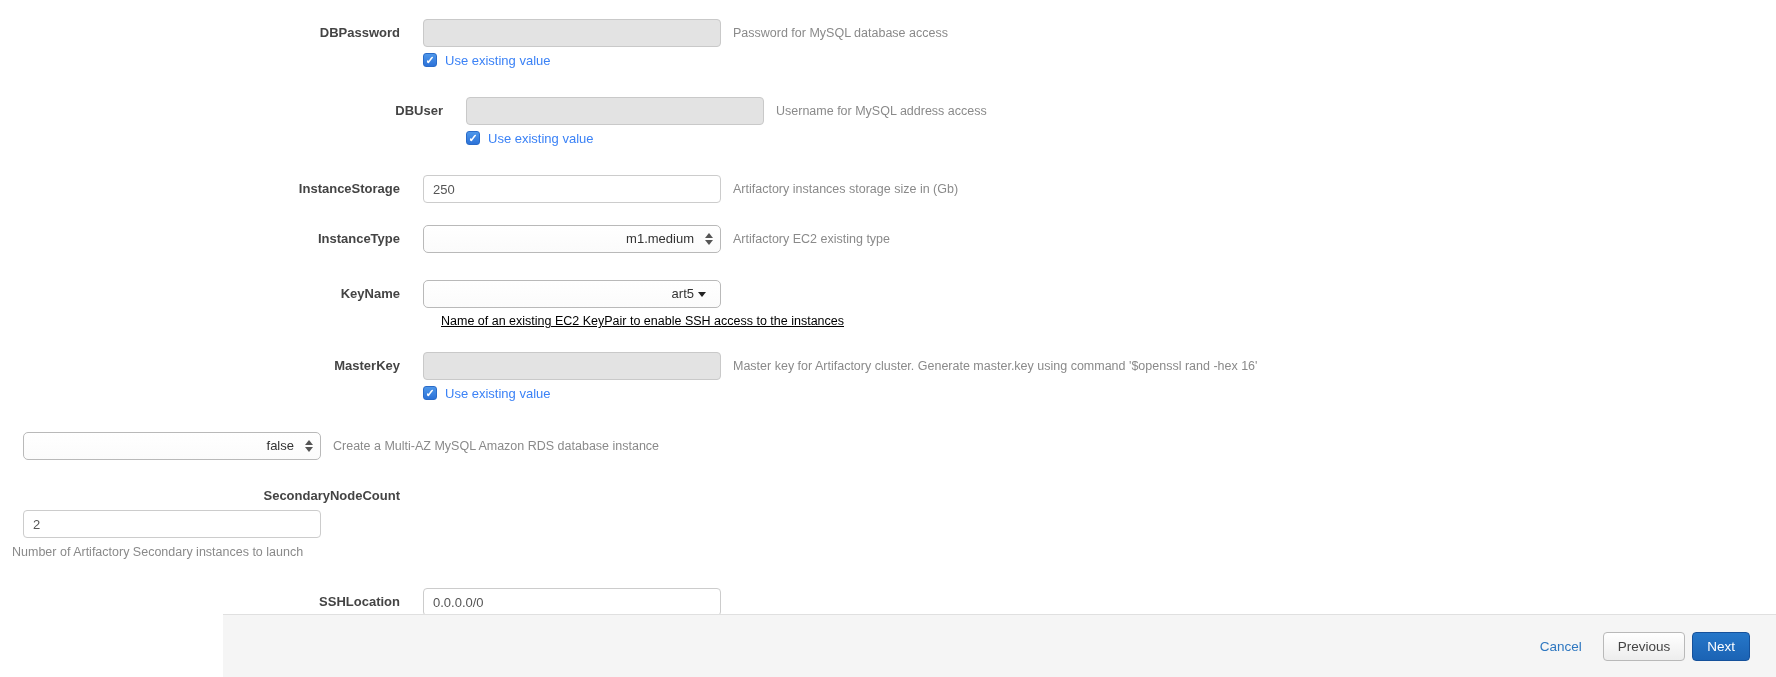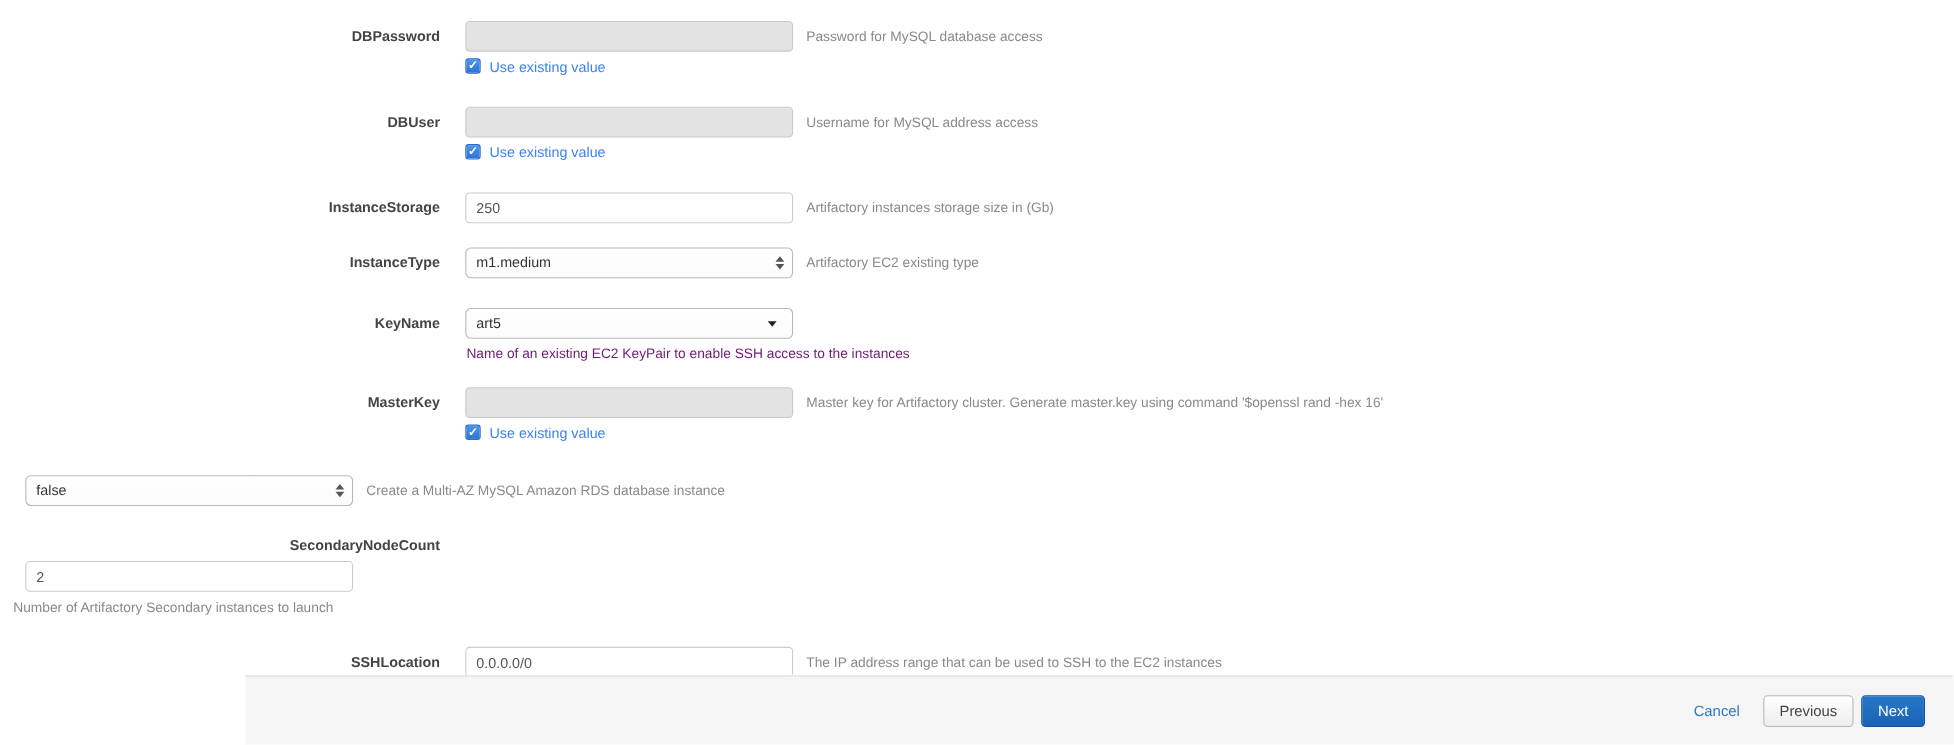--- a/index.html
+++ b/index.html
@@ -57,20 +57,21 @@
     width: 298px; height: 28px;
     border: 1px solid #b9b9b9;
     border-radius: 5px;
     background: linear-gradient(#ffffff, #fbfbfb);
     padding: 0 26px 12px 9px;
     font-size: 13px;
     color: #333333;
     line-height: 26px;
     position: relative;
     cursor: default;
+    text-align: right;
   }
   .stepper {
     position: absolute; right: 7px; top: 50%;
     transform: translateY(-50%);
     display: flex; flex-direction: column; align-items: center; gap: 2px;
   }
   .tri-up   { width:0; height:0; border-left:4px solid transparent; border-right:4px solid transparent; border-bottom:5px solid #555; }
   .tri-down { width:0; height:0; border-left:4px solid transparent; border-right:4px solid transparent; border-top:5px solid #555; }
   .caret-down {
     position: absolute; right: 14px; top: 50%; transform: translateY(-40%);
@@ -89,29 +90,30 @@
     color: #ffffff;
     font-size: 11px; font-weight: bold;
     line-height: 12px; text-align: center;
     display: inline-block;
     cursor: pointer;
   }
   .cb-label { margin-left: 8px; color: #3b82f6; font-size: 13px; }
 
   .help-text {
     margin-top: 6px;
-    margin-left: 1px;
-    color: #701a75;
+    margin-left: 18px;
+    color: #000000;
     font-size: 12.5px;
     white-space: nowrap;
+    text-decoration: underline;
   }
 
   
   .mb-r1 { margin-bottom: 29px; }
-  .mb-r2 { margin-bottom: 29px; }
+  .mb-r2 { margin-bottom: 29px; padding-left: 43px; }
   .mb-r3 { margin-bottom: 22px; }
   .mb-r4 { margin-bottom: 27px; }
   .mb-r5 { margin-bottom: 24px; }
   .mb-r6 { margin-bottom: 31px; }
   .mb-r7 { margin-bottom: 22px; }
   .mb-r8 { margin-bottom: 22px; flex-direction: column; }
 
   
   .footer {
     position: absolute;
@@ -249,21 +251,20 @@
       <input class="text-input" type="text" value="2" style="">
     </div>
     <div class="desc">Number of Artifactory Secondary instances to launch</div>
   </div>
 
   <div class="row">
     <div class="param-label">SSHLocation</div>
     <div class="control-col">
       <input class="text-input" type="text" value="0.0.0.0/0" style="">
     </div>
-    <div class="desc">The IP address range that can be used to SSH to the EC2 instances</div>
   </div>
 
 </div>
 
 <div class="footer">
   <a class="cancel-link">Cancel</a>
   <button class="btn btn-previous">Previous</button>
   <button class="btn btn-next">Next</button>
 </div>
 

